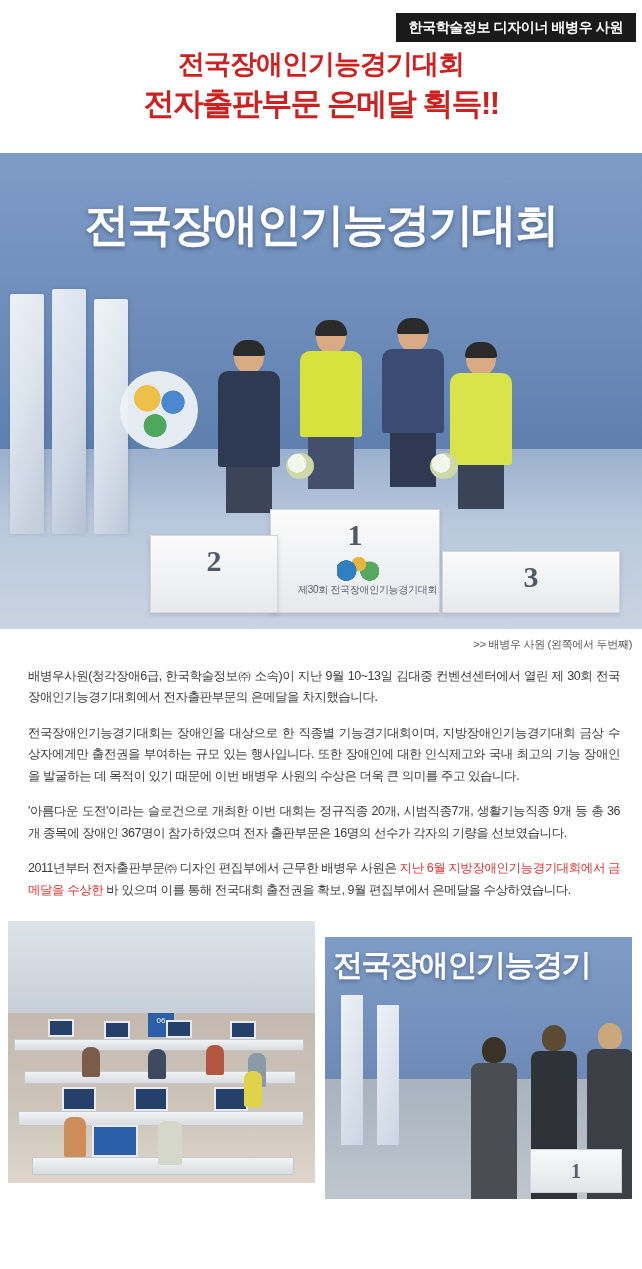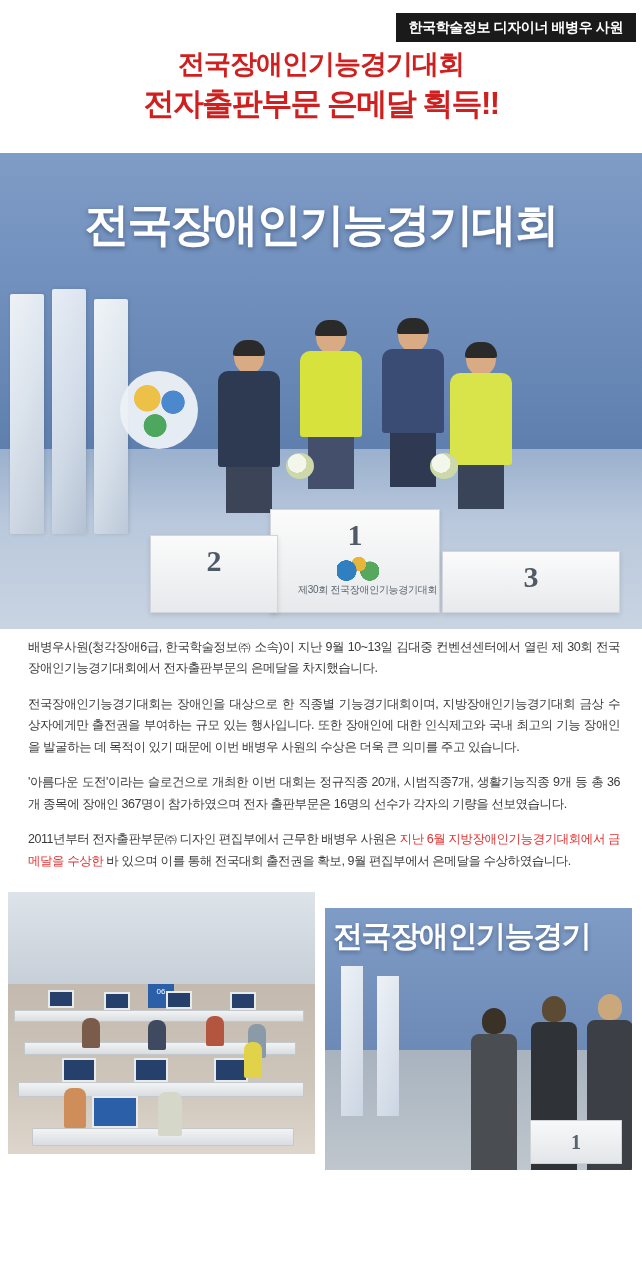--- a/index.html
+++ b/index.html
@@ -460,20 +460,21 @@
       <div class="block b3">
         <span class="num">3</span>
       </div>
       <div class="podium-logo">
         <div class="mark"></div>
         <div class="cap">제30회 전국장애인기능경기대회</div>
       </div>
     </div>
   </div>
 
+  <div class="caption">&gt;&gt; 배병우 사원 (왼쪽에서 두번째)</div>
 
   <div class="body-copy">
     <p class="first">배병우사원(청각장애6급, 한국학술정보㈜ 소속)이 지난 9월 10~13일 김대중 컨벤션센터에서 열린 제 30회 전국장애인기능경기대회에서 전자출판부문의 은메달을 차지했습니다.</p>
     <p>전국장애인기능경기대회는 장애인을 대상으로 한 직종별 기능경기대회이며, 지방장애인기능경기대회 금상 수상자에게만 출전권을 부여하는 규모 있는 행사입니다. 또한 장애인에 대한 인식제고와 국내 최고의 기능 장애인을 발굴하는 데 목적이 있기 때문에 이번 배병우 사원의 수상은 더욱 큰 의미를 주고 있습니다.</p>
     <p>'아름다운 도전'이라는 슬로건으로 개최한 이번 대회는 정규직종 20개, 시범직종7개, 생활기능직종 9개 등 총 36개 종목에 장애인 367명이 참가하였으며 전자 출판부문은 16명의 선수가 각자의 기량을 선보였습니다.</p>
     <p><span>2011년부터 전자출판부문㈜ 디자인 편집부에서 근무한 배병우 사원은 </span><span class="hl">지난 6월 지방장애인기능경기대회에서 금메달을 수상한</span><span> 바 있으며 이를 통해 전국대회 출전권을 확보, 9월 편집부에서 은메달을 수상하였습니다.</span></p>
   </div>
 
   <div class="bottom-photos">
 

